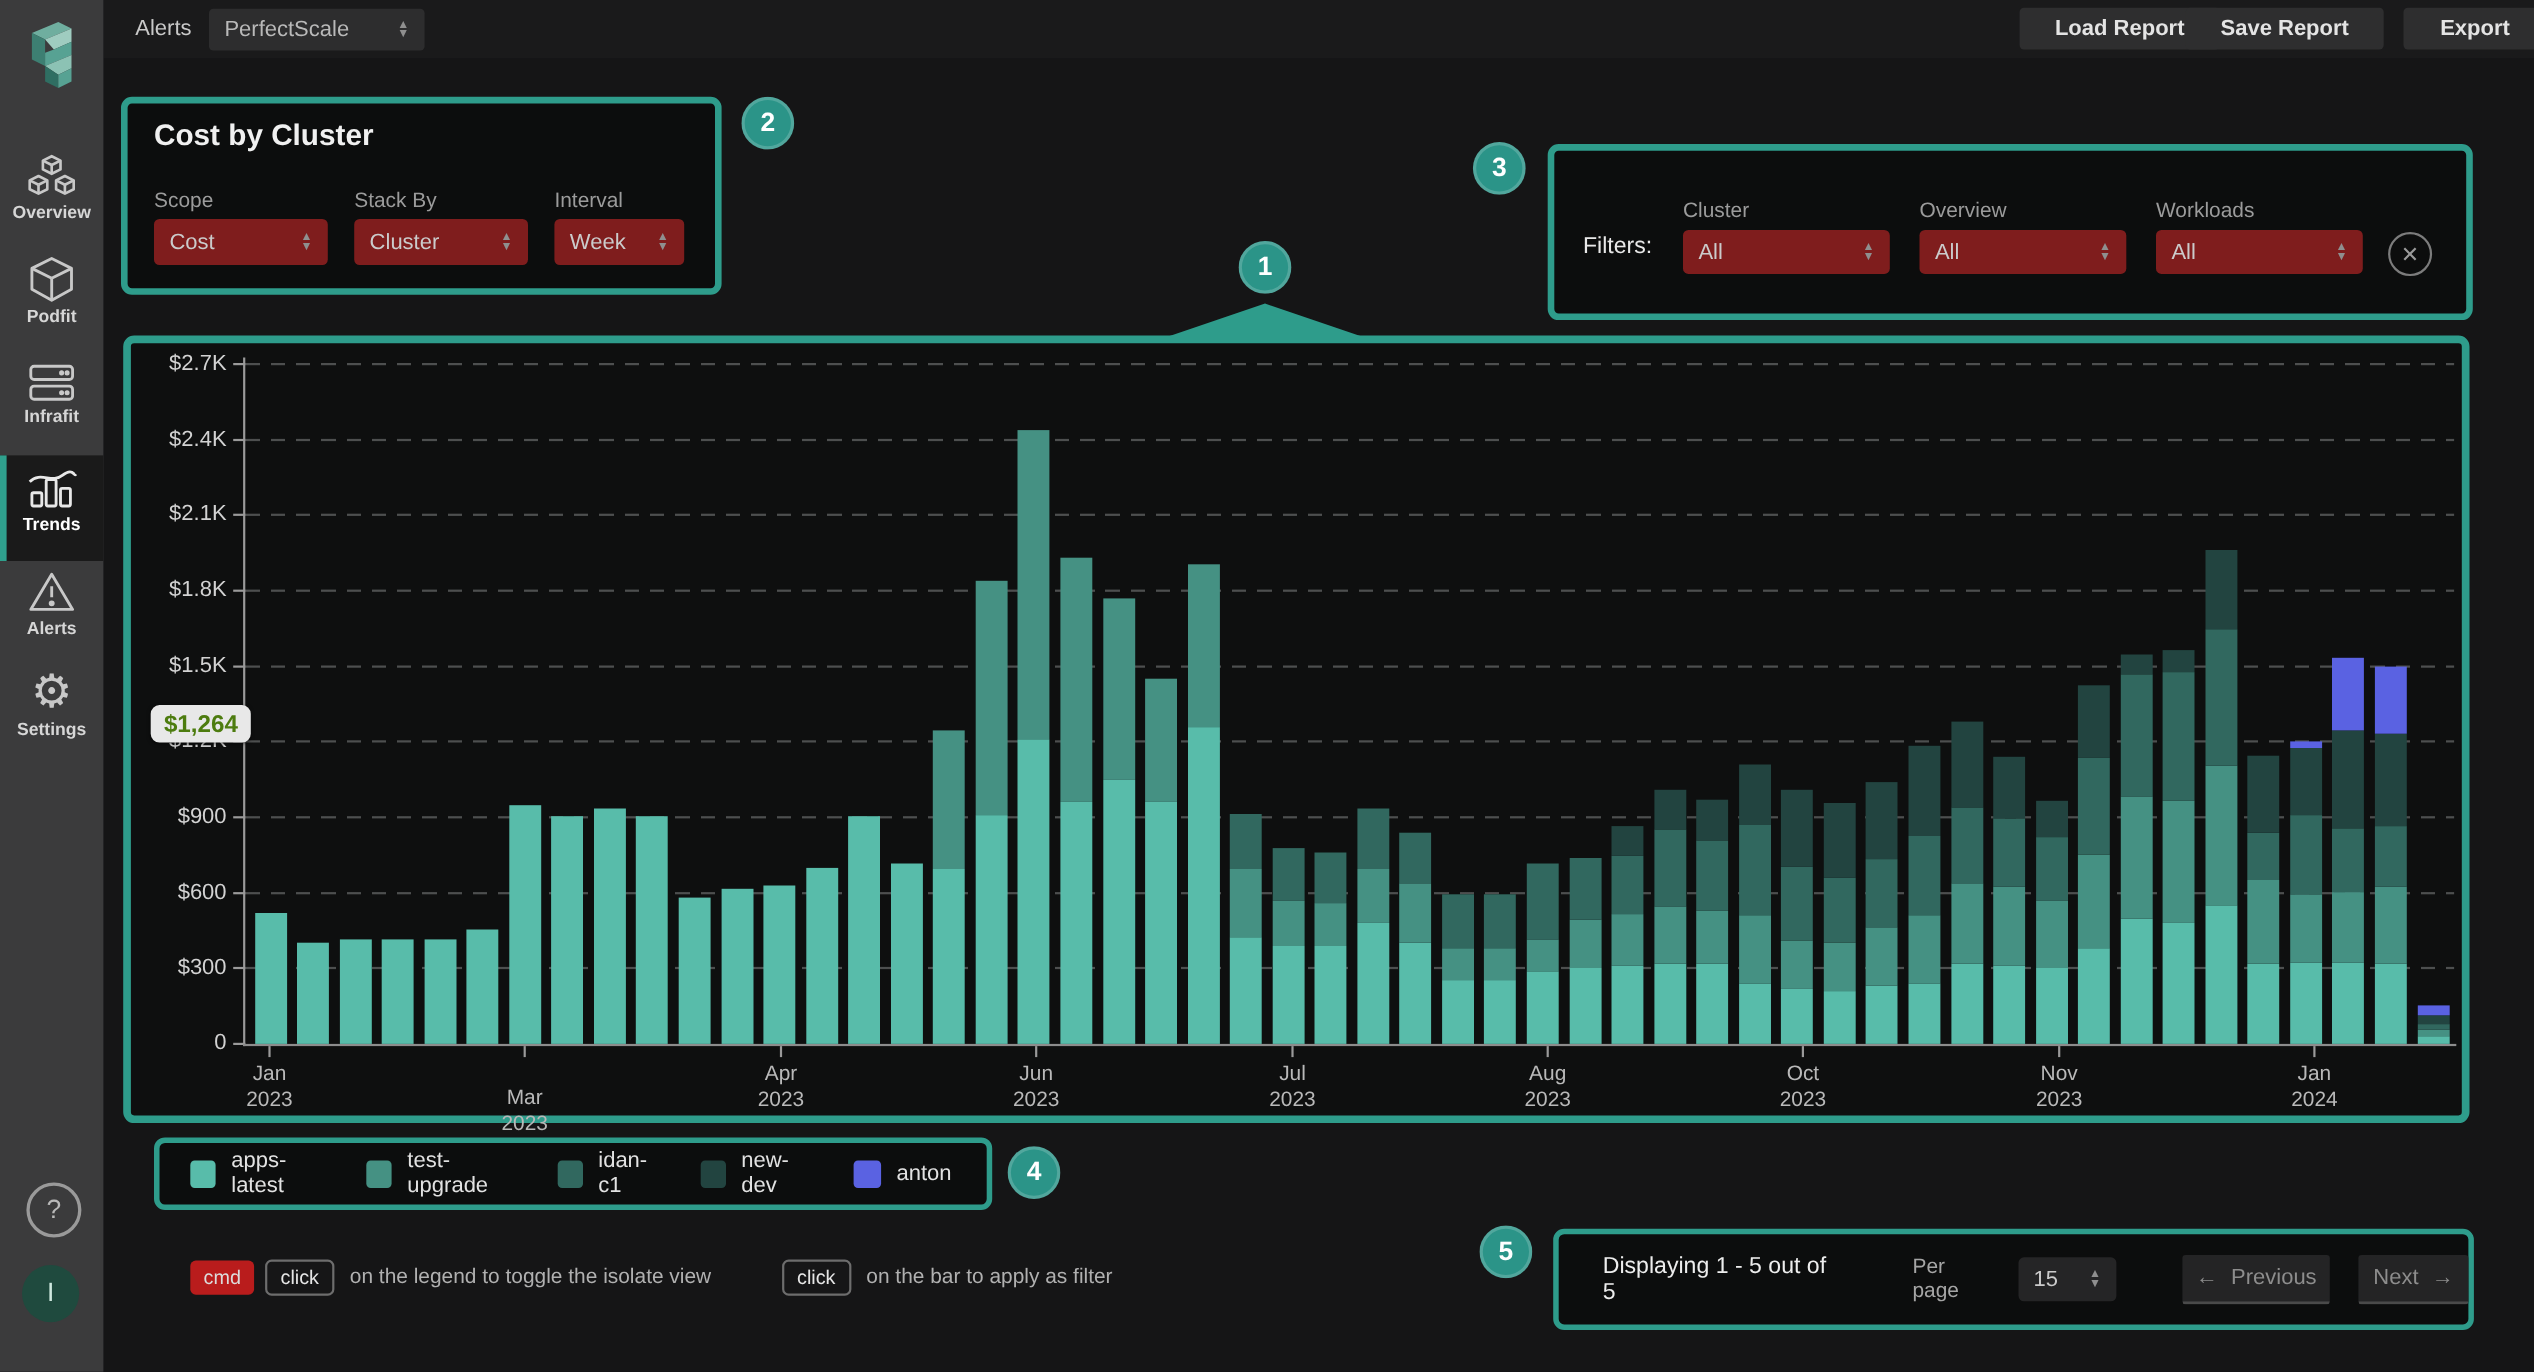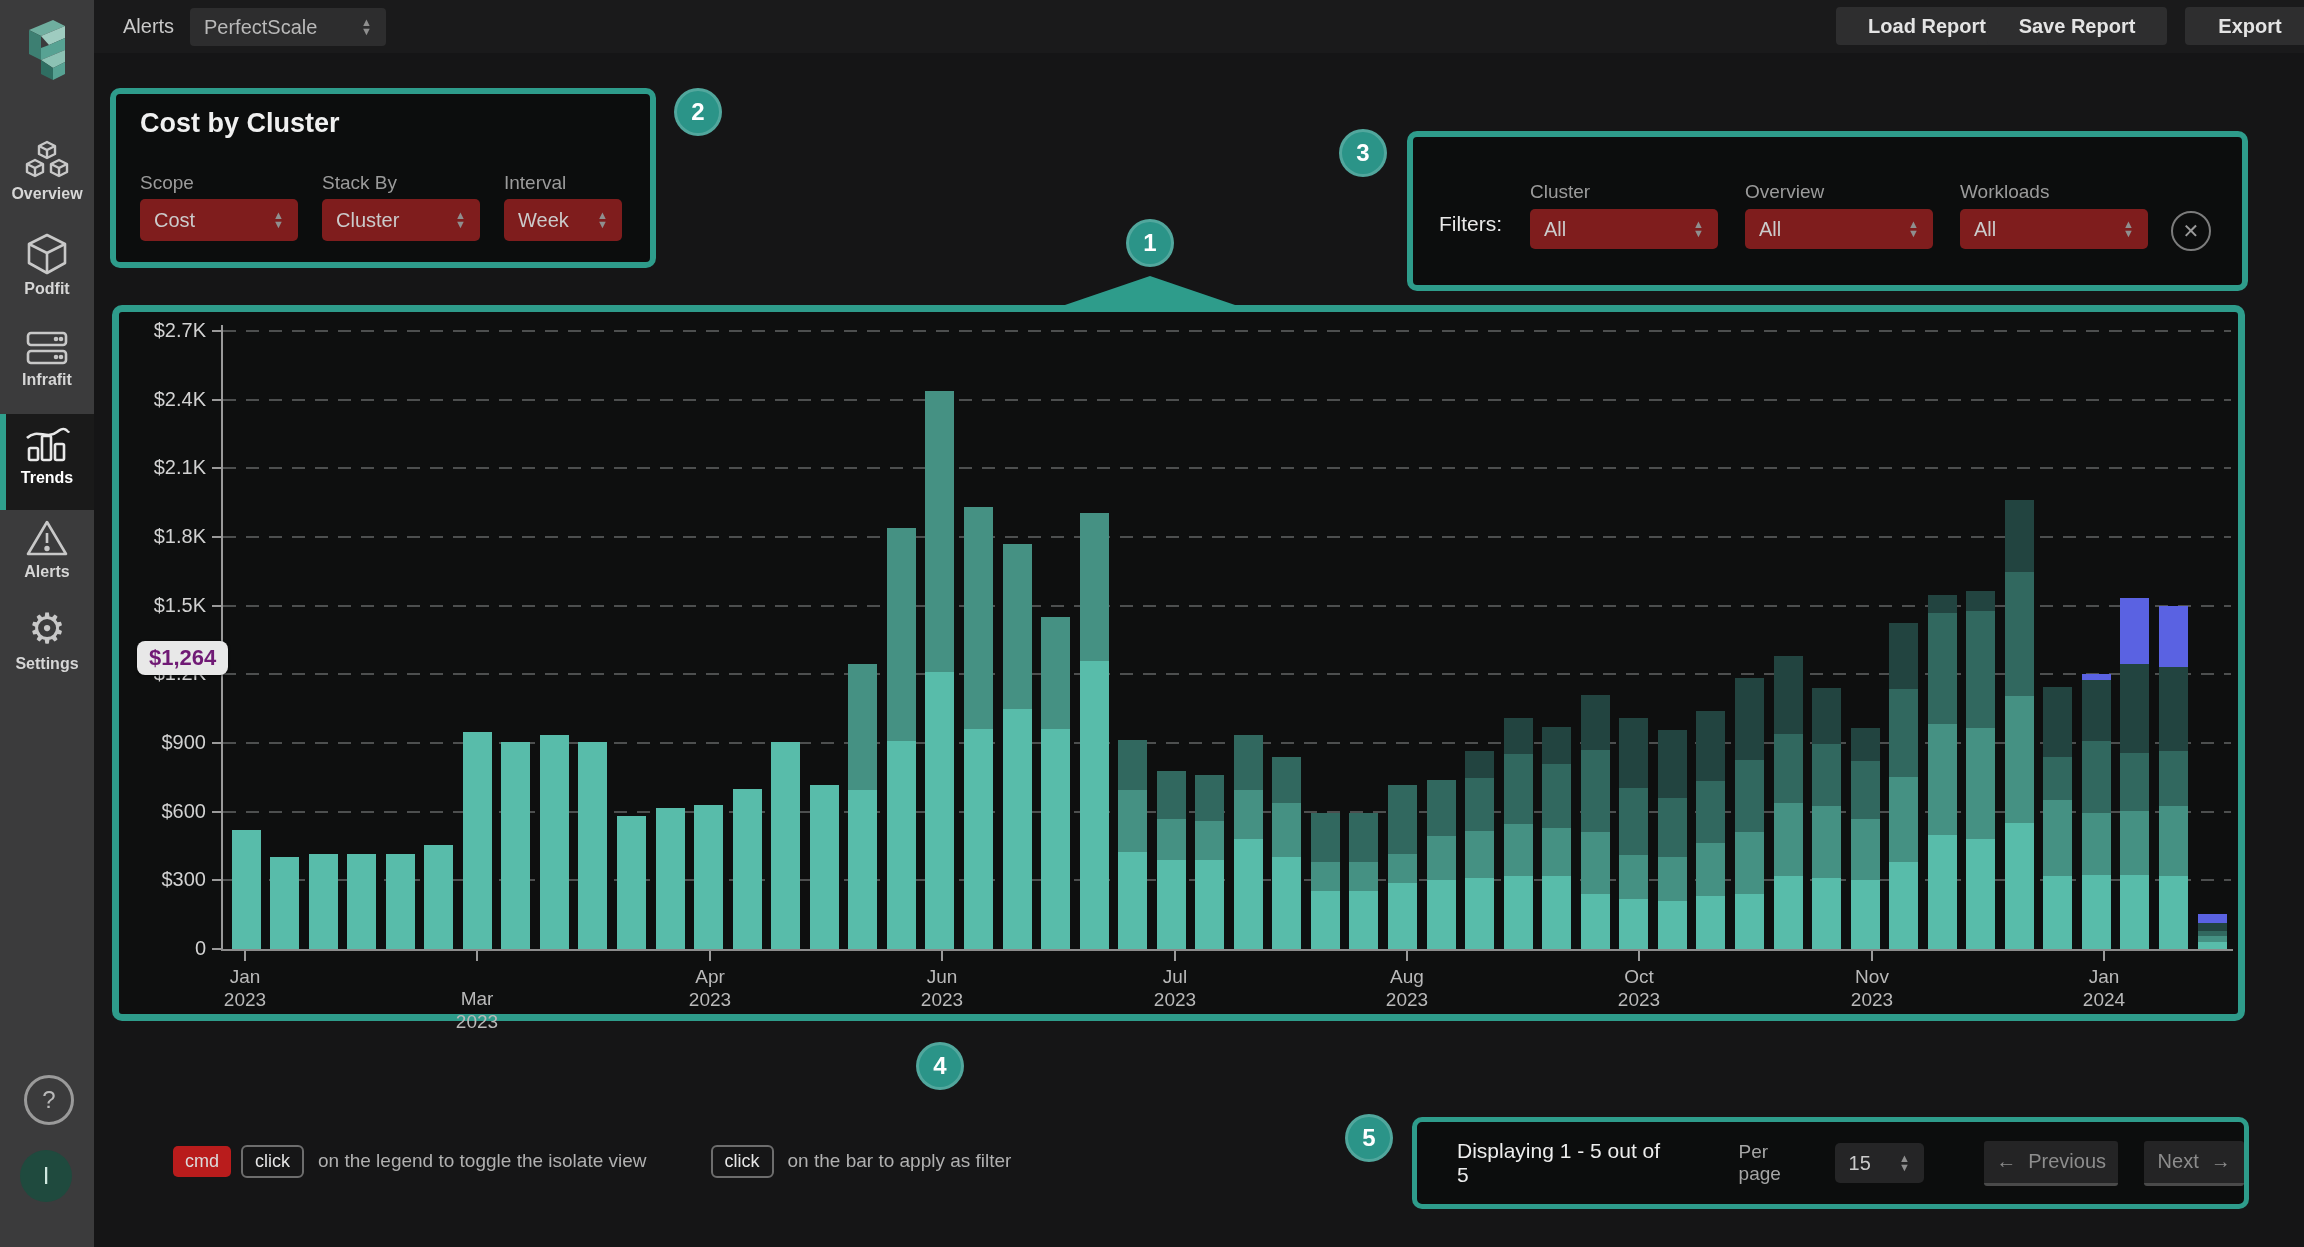--- a/index.html
+++ b/index.html
@@ -49,21 +49,21 @@
 
   
   .gridline{height:2px;background:repeating-linear-gradient(90deg,#4d4f4f 0 13px,transparent 13px 23px);}
   .ylab{color:#d2d2d2;font-size:20px;text-align:right;width:80px;}
   .ytickmark{width:11px;height:2px;background:#9a9a9a;}
   .xtickmark{width:2px;height:10px;background:#9a9a9a;}
   .xlab{color:#b9b9b9;font-size:19px;line-height:23px;text-align:center;width:140px;}
   #vaxis{width:2px;background:#9a9a9a;}
   #haxis{height:2px;background:#8c8c8c;}
   .bar-seg{position:absolute;cursor:pointer;}
-  #hover-badge{background:#e8e8e8;border-radius:8px;color:#701a75;font-size:22px;font-weight:bold;
+  #hover-badge{background:#e8e8e8;border-radius:8px;color:#4d7c0f;font-size:22px;font-weight:bold;
     padding:4px 12px;box-shadow:0 1px 3px rgba(0,0,0,.5);}
 
   
   .leg-item{display:flex;align-items:center;margin-right:32px;cursor:pointer;}
   .leg-swatch{width:25px;height:25px;border-radius:4px;margin-right:14px;}
   .leg-label{color:#e2e2e2;font-size:20px;}
 
   
   #hints{left:173px;top:1143px;height:36px;display:flex;align-items:center;color:#b0b0b0;font-size:19px;}
   .keycap-fill{background:#b91c1c;border-radius:5px;padding:5px 12px;color:#dcdcdc;font-size:18px;}
@@ -463,20 +463,42 @@
       <div class="bar-seg" style="position: absolute; left: 2040px; top: 355px; width: 29px; height: 84px; background: rgb(34, 68, 64);"></div>
       <div class="bar-seg" style="position: absolute; left: 2040px; top: 294px; width: 29px; height: 61px; background: rgb(90, 98, 226);"></div>
       <div class="bar-seg" style="position: absolute; left: 2079px; top: 630px; width: 29px; height: 7px; background: rgb(88, 188, 170);"></div>
       <div class="bar-seg" style="position: absolute; left: 2079px; top: 624px; width: 29px; height: 6px; background: rgb(69, 145, 131);"></div>
       <div class="bar-seg" style="position: absolute; left: 2079px; top: 619px; width: 29px; height: 5px; background: rgb(49, 104, 95);"></div>
       <div class="bar-seg" style="position: absolute; left: 2079px; top: 611px; width: 29px; height: 8px; background: rgb(34, 68, 64);"></div>
       <div class="bar-seg" style="position: absolute; left: 2079px; top: 602px; width: 29px; height: 9px; background: rgb(90, 98, 226);"></div>
       <div id="hover-badge" style="position: absolute; left: 18px; top: 329px;">$1,264</div>
     </div>
 
+  <div id="legend-panel" class="abs teal-panel">
+    <div class="leg-item">
+      <span class="leg-swatch" style="background: rgb(88, 188, 170);"></span>
+      <span class="leg-label">apps-latest</span>
+    </div>
+    <div class="leg-item">
+      <span class="leg-swatch" style="background: rgb(69, 145, 131);"></span>
+      <span class="leg-label">test-upgrade</span>
+    </div>
+    <div class="leg-item">
+      <span class="leg-swatch" style="background: rgb(49, 104, 95);"></span>
+      <span class="leg-label">idan-c1</span>
+    </div>
+    <div class="leg-item">
+      <span class="leg-swatch" style="background: rgb(34, 68, 64);"></span>
+      <span class="leg-label">new-dev</span>
+    </div>
+    <div class="leg-item">
+      <span class="leg-swatch" style="background: rgb(90, 98, 226);"></span>
+      <span class="leg-label">anton</span>
+    </div>
+  </div>
 
   <div id="hints" class="abs">
     <span class="keycap-fill">cmd</span>
     <span style="width:10px;"></span>
     <span class="keycap-line">click</span>
     <span style="width:14px;"></span>
     <span>on the legend to toggle the isolate view</span>
     <span style="width:64px;"></span>
     <span class="keycap-line">click</span>
     <span style="width:14px;"></span>

